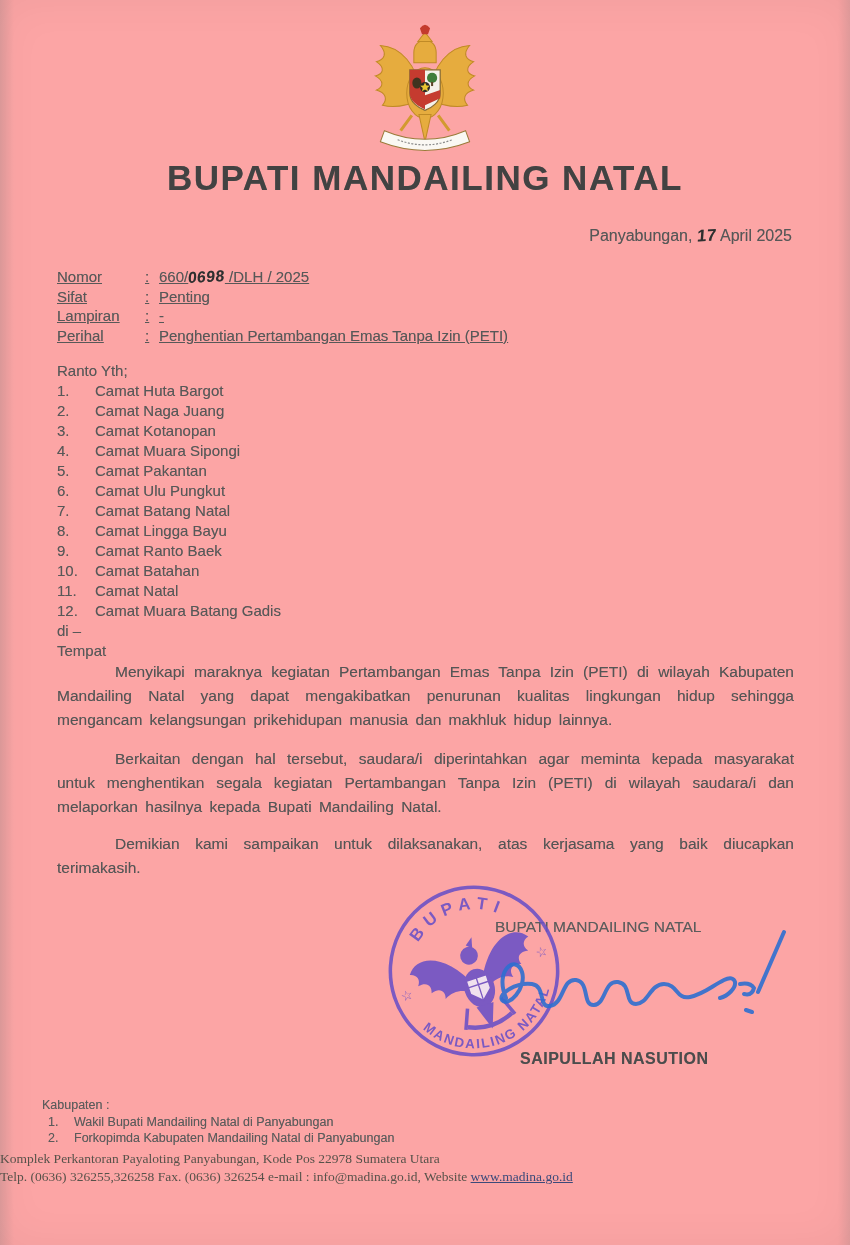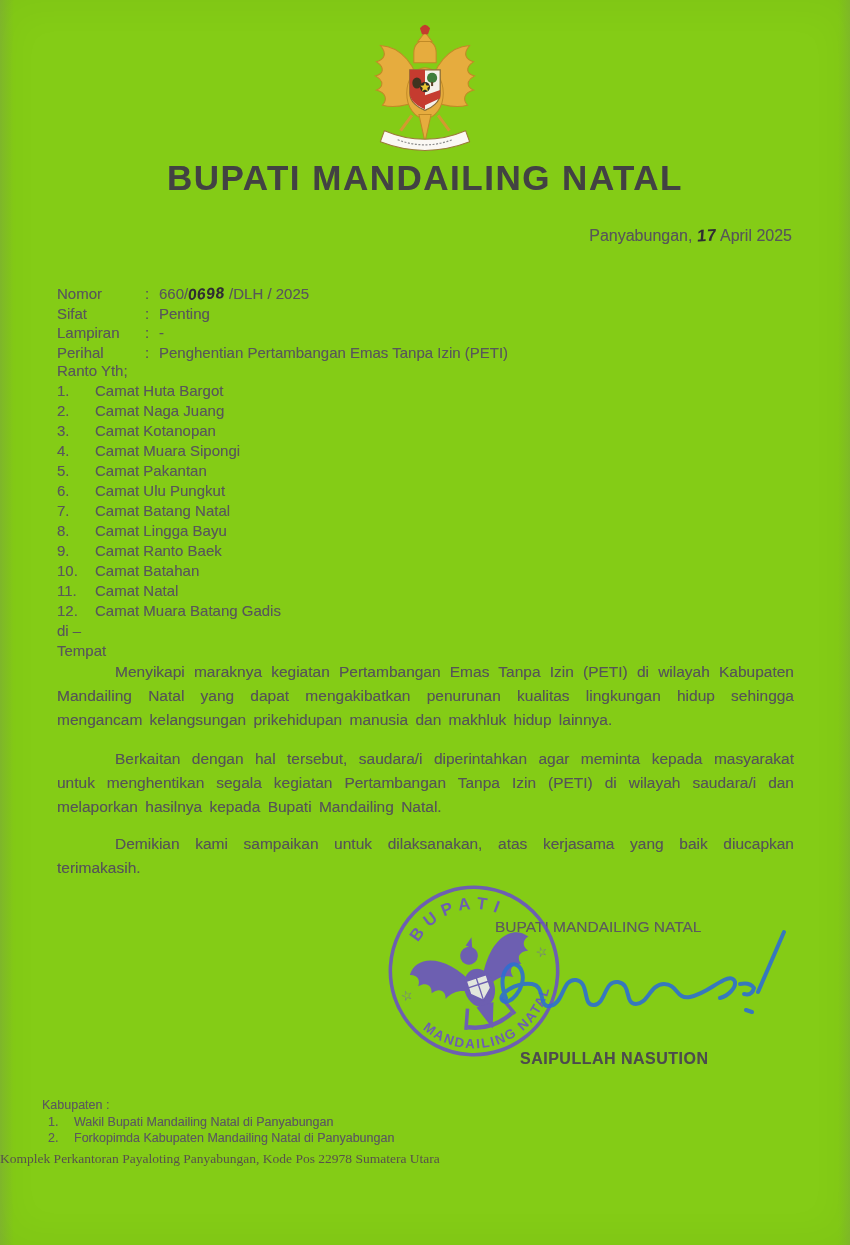--- a/index.html
+++ b/index.html
@@ -1,18 +1,18 @@
 <!DOCTYPE html>
 <html><head>
 <meta charset="utf-8">
 <style>
   html,body{margin:0;padding:0;background:#ffffff;}
   .page{
     position:relative;width:850px;height:1245px;margin:0 auto;
-    background:#84cc16;overflow:hidden;
+    background:#fca5a5;overflow:hidden;
     font-family:"Liberation Sans","DejaVu Sans",sans-serif;
     color:#4f4f4f;
     box-shadow:inset 0 0 45px rgba(0,0,0,0.05);
   }
   .page::before{content:"";position:absolute;left:0;top:0;bottom:0;width:14px;
     background:linear-gradient(to right,rgba(120,120,120,0.22),rgba(120,120,120,0));pointer-events:none;}
   .page::after{content:"";position:absolute;right:0;top:0;bottom:0;width:12px;
     background:linear-gradient(to left,rgba(120,120,120,0.18),rgba(120,120,120,0));pointer-events:none;}
   .scan-text{text-shadow:0 0 0.6px rgba(100,100,100,0.55);}
 
@@ -20,21 +20,21 @@
   .emblem{position:absolute;left:50%;transform:translateX(-50%);top:12px;width:122px;height:142px;}
   .doc-title{
     position:absolute;top:158px;left:0;width:100%;text-align:center;
     font-size:35px;font-weight:700;letter-spacing:1.5px;color:#424242;
   }
   .dateline{position:absolute;top:226px;right:58px;font-size:16px;color:#575757;}
   .hand{display:inline-block;font-weight:700;color:#2f2f2f;transform:rotate(-3deg) skewX(-7deg);
         font-size:1.04em;letter-spacing:0.5px;}
 
   
-  .meta{position:absolute;left:57px;top:284px;font-size:15px;line-height:19.5px;color:#585858;}
+  .meta{position:absolute;left:57px;top:267px;font-size:15px;line-height:19.5px;color:#585858;text-decoration:underline;}
   .meta-row{display:flex;}
   .meta-label{width:88px;}
   .meta-colon{width:14px;}
 
   
   .recipients{position:absolute;left:57px;top:361px;font-size:15px;line-height:20px;color:#585858;}
   .rec-row{display:flex;}
   .rec-num{width:38px;}
 
   
@@ -232,15 +232,18 @@
         <span>Wakil Bupati Mandailing Natal di Panyabungan</span>
       </div>
     <div class="temb-row">
         <span class="temb-num">2.</span>
         <span>Forkopimda Kabupaten Mandailing Natal di Panyabungan</span>
       </div>
   </div>
 
   <div class="footer">
     <div>Komplek Perkantoran Payaloting Panyabungan, Kode Pos 22978 Sumatera Utara</div>
+    <div>
+      <span>Telp. (0636) 326255,326258 Fax. (0636) 326254 e-mail : info@madina.go.id, Website </span><a href="#">www.madina.go.id</a>
+    </div>
   </div>
 
 </div>
 
 </body></html>

